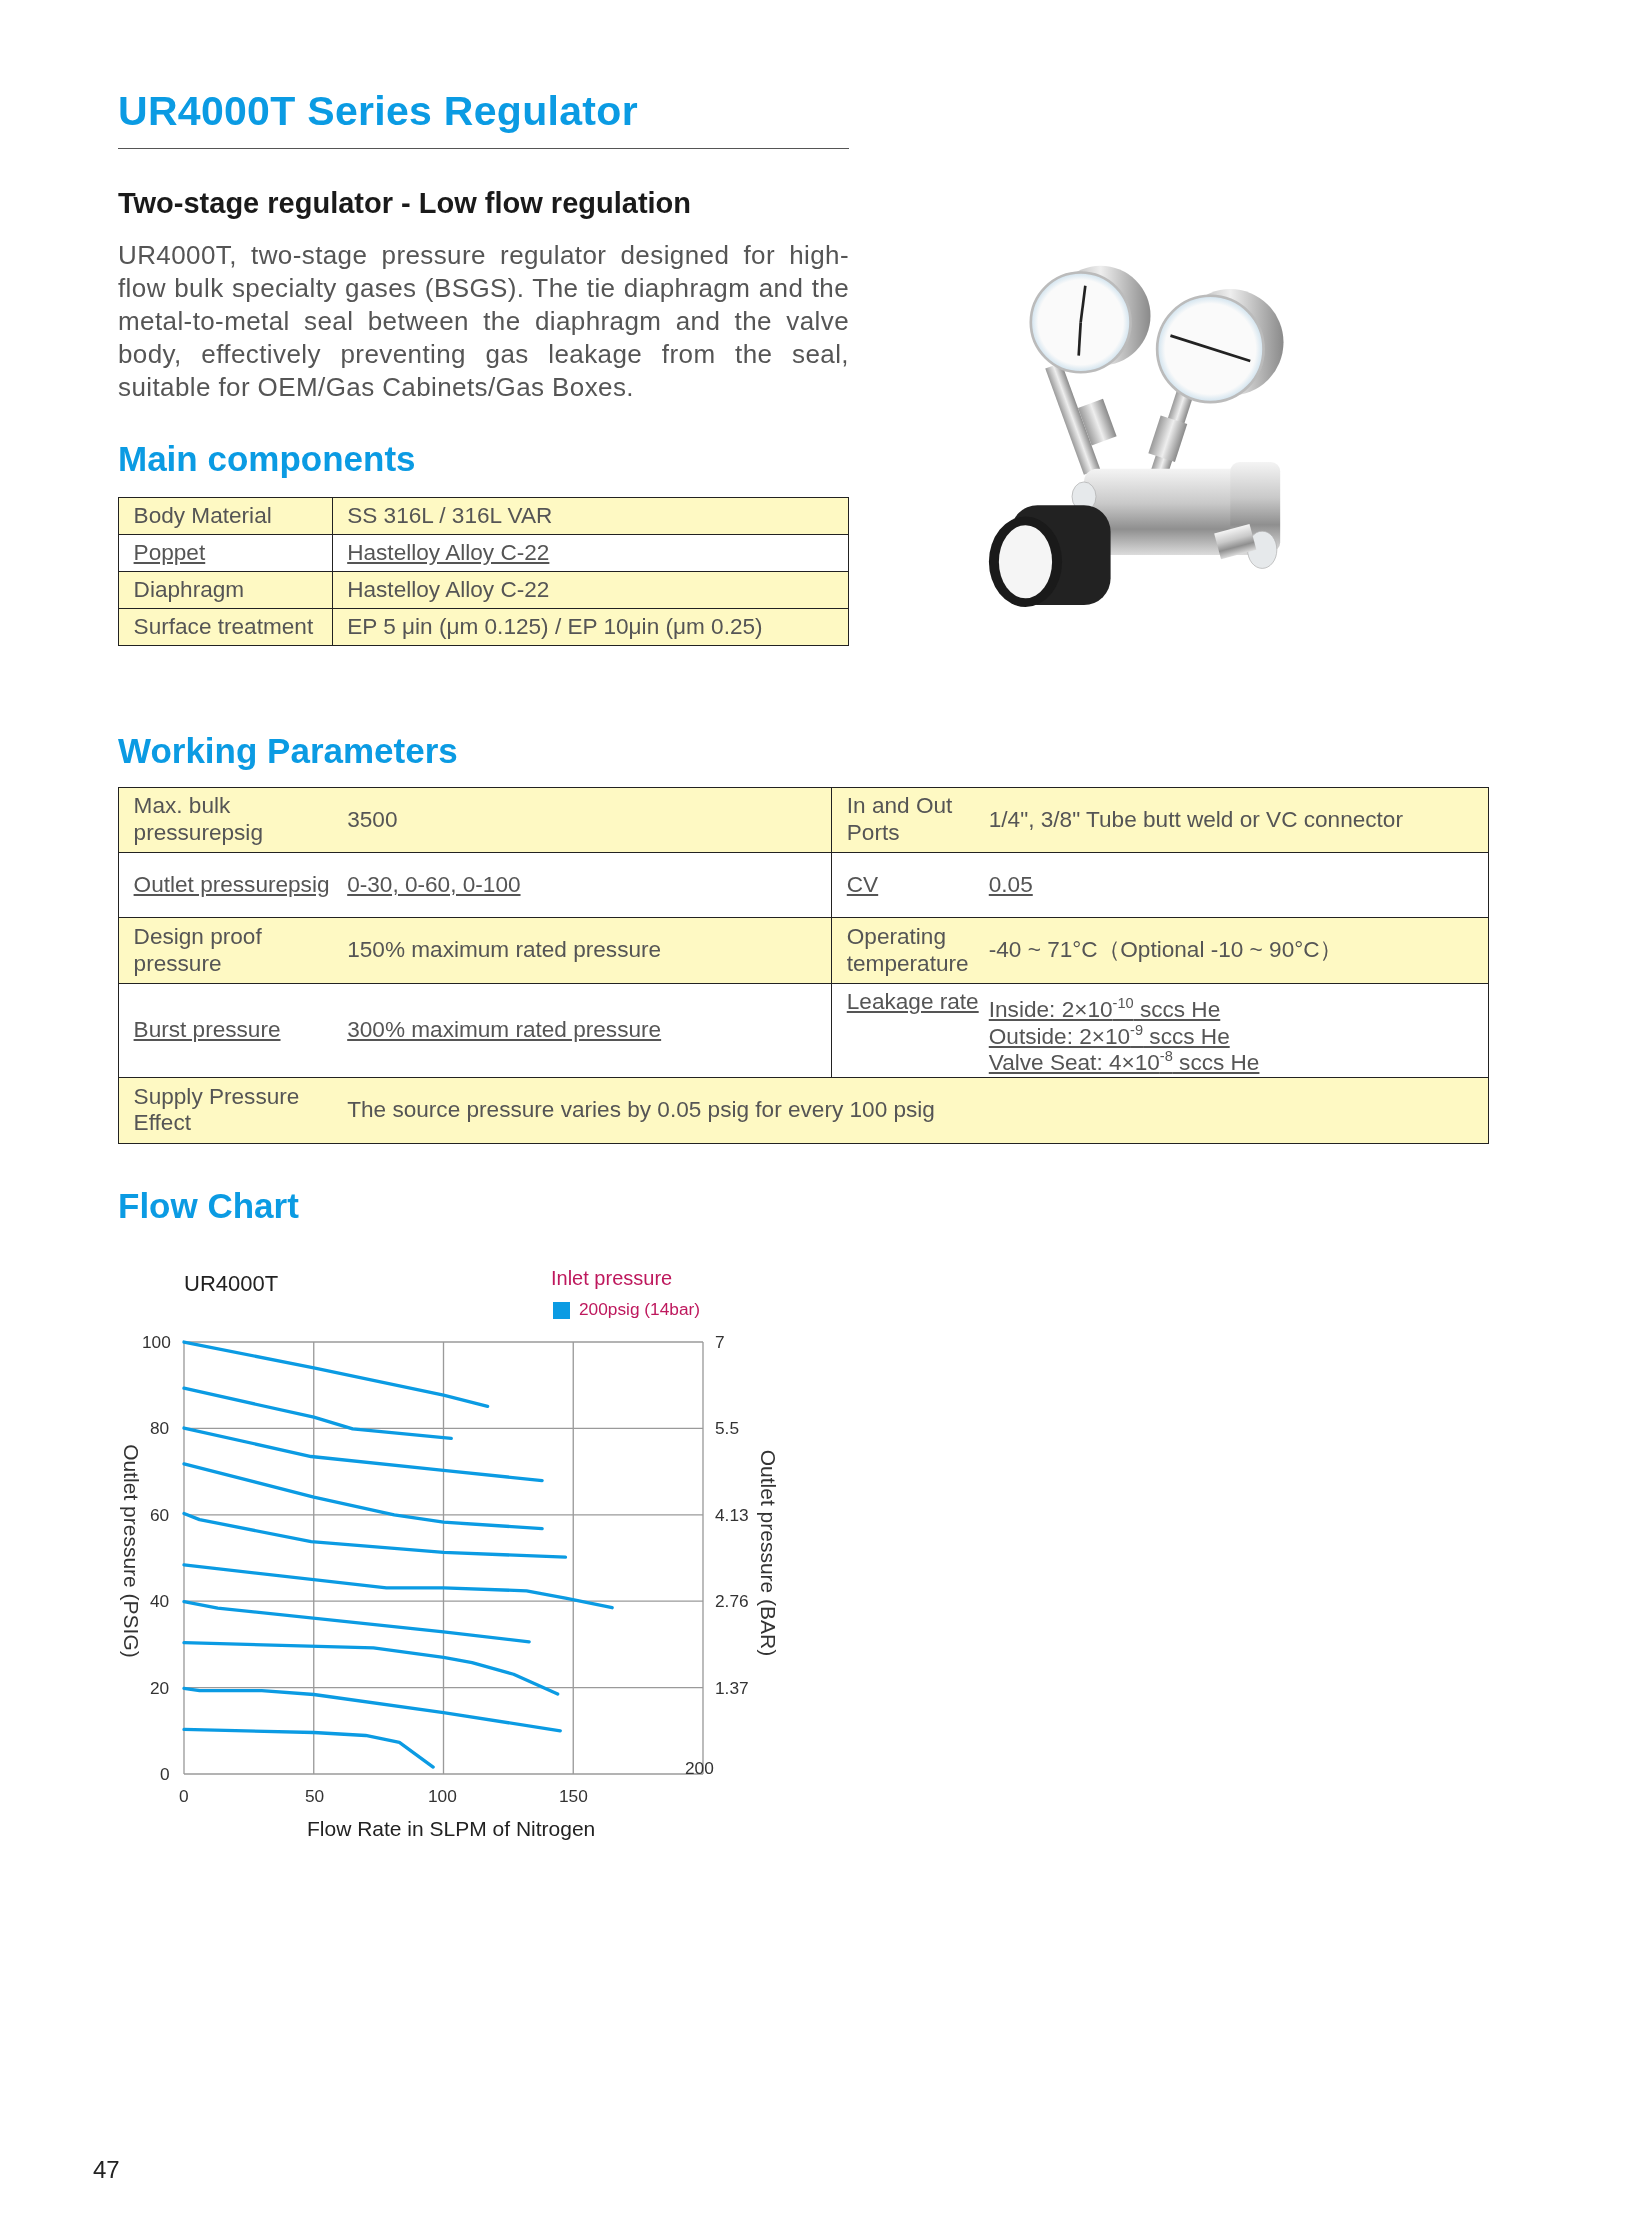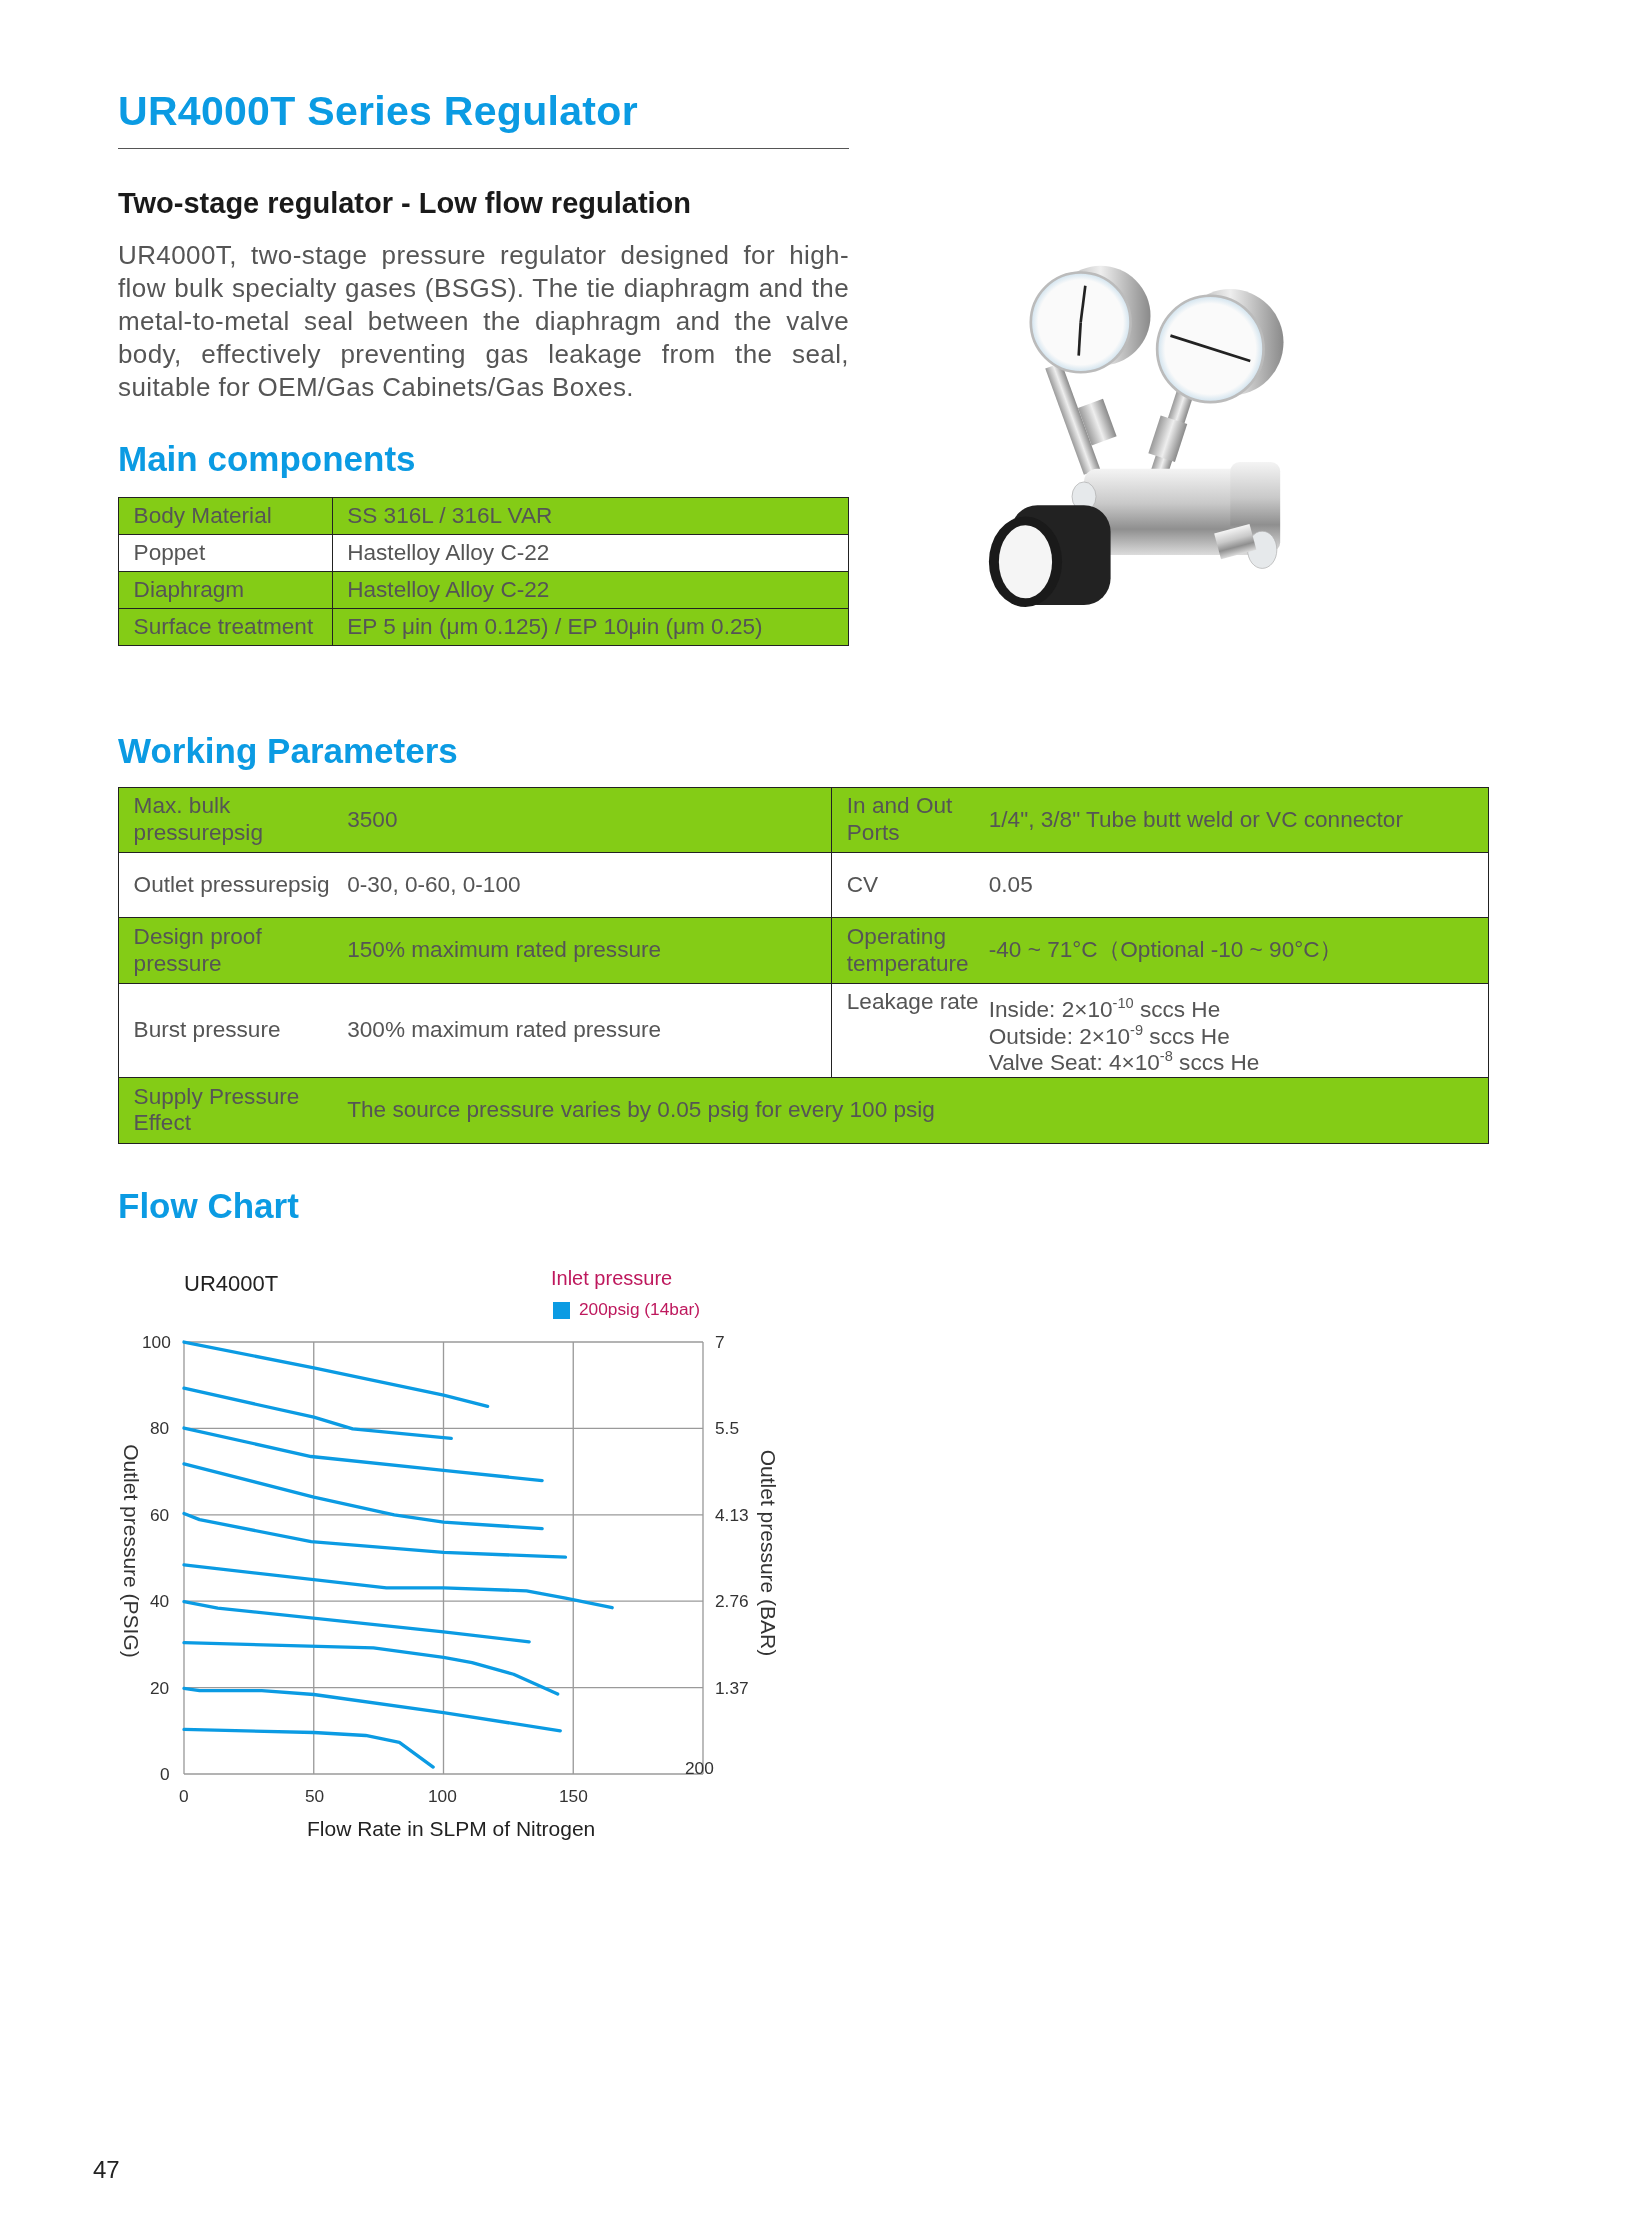--- a/index.html
+++ b/index.html
@@ -6,22 +6,22 @@
   body{width:1650px;height:2239px;position:relative;overflow:hidden;font-family:"Liberation Sans","DejaVu Sans",sans-serif;color:#555;}
   .abs{position:absolute;}
   .h-title{left:118px;top:88px;font-size:41px;font-weight:bold;color:#0b9be3;letter-spacing:0.3px;white-space:nowrap;}
   .title-rule{left:118px;top:148px;width:731px;height:1.3px;background:#555;}
   .h-sub{left:118px;top:187px;font-size:29px;font-weight:bold;color:#1a1a1a;white-space:nowrap;}
   .para{left:118px;top:239px;width:731px;font-size:26px;line-height:33px;color:#555;text-align:justify;letter-spacing:0.4px;}
   .h-sec{font-size:35px;font-weight:bold;color:#0b9be3;white-space:nowrap;}
   table{border-collapse:collapse;}
   .tbl{position:absolute;}
   .tbl td{border:1.7px solid #222;font-size:22.6px;color:#555;padding:0 0 0 14.6px;vertical-align:middle;line-height:26.6px;}
-  .tbl tr.g td{background:#84cc16;}
-  .tbl tr.w td{background:#fff;}
+  .tbl tr.g td{background:#fef9c3;}
+  .tbl tr.w td{background:#fff;text-decoration:underline;}
   .t1{left:118px;top:497px;width:731px;}
   .t1 td{height:36px;}
   .t1 td.c1{width:198px;}
   .t2{left:118px;top:787px;width:1371px;}
   .t2 td.c1{width:199px;}
   .t2 td.c2{width:484px;}
   .t2 td.c3{width:142px;border-right:none;}
   .t2 td.c4{border-left:none;padding-left:0;}
   .t2 td.c2{border-right:1.7px solid #222;}
   .t2 td.c1{border-right:none;}

